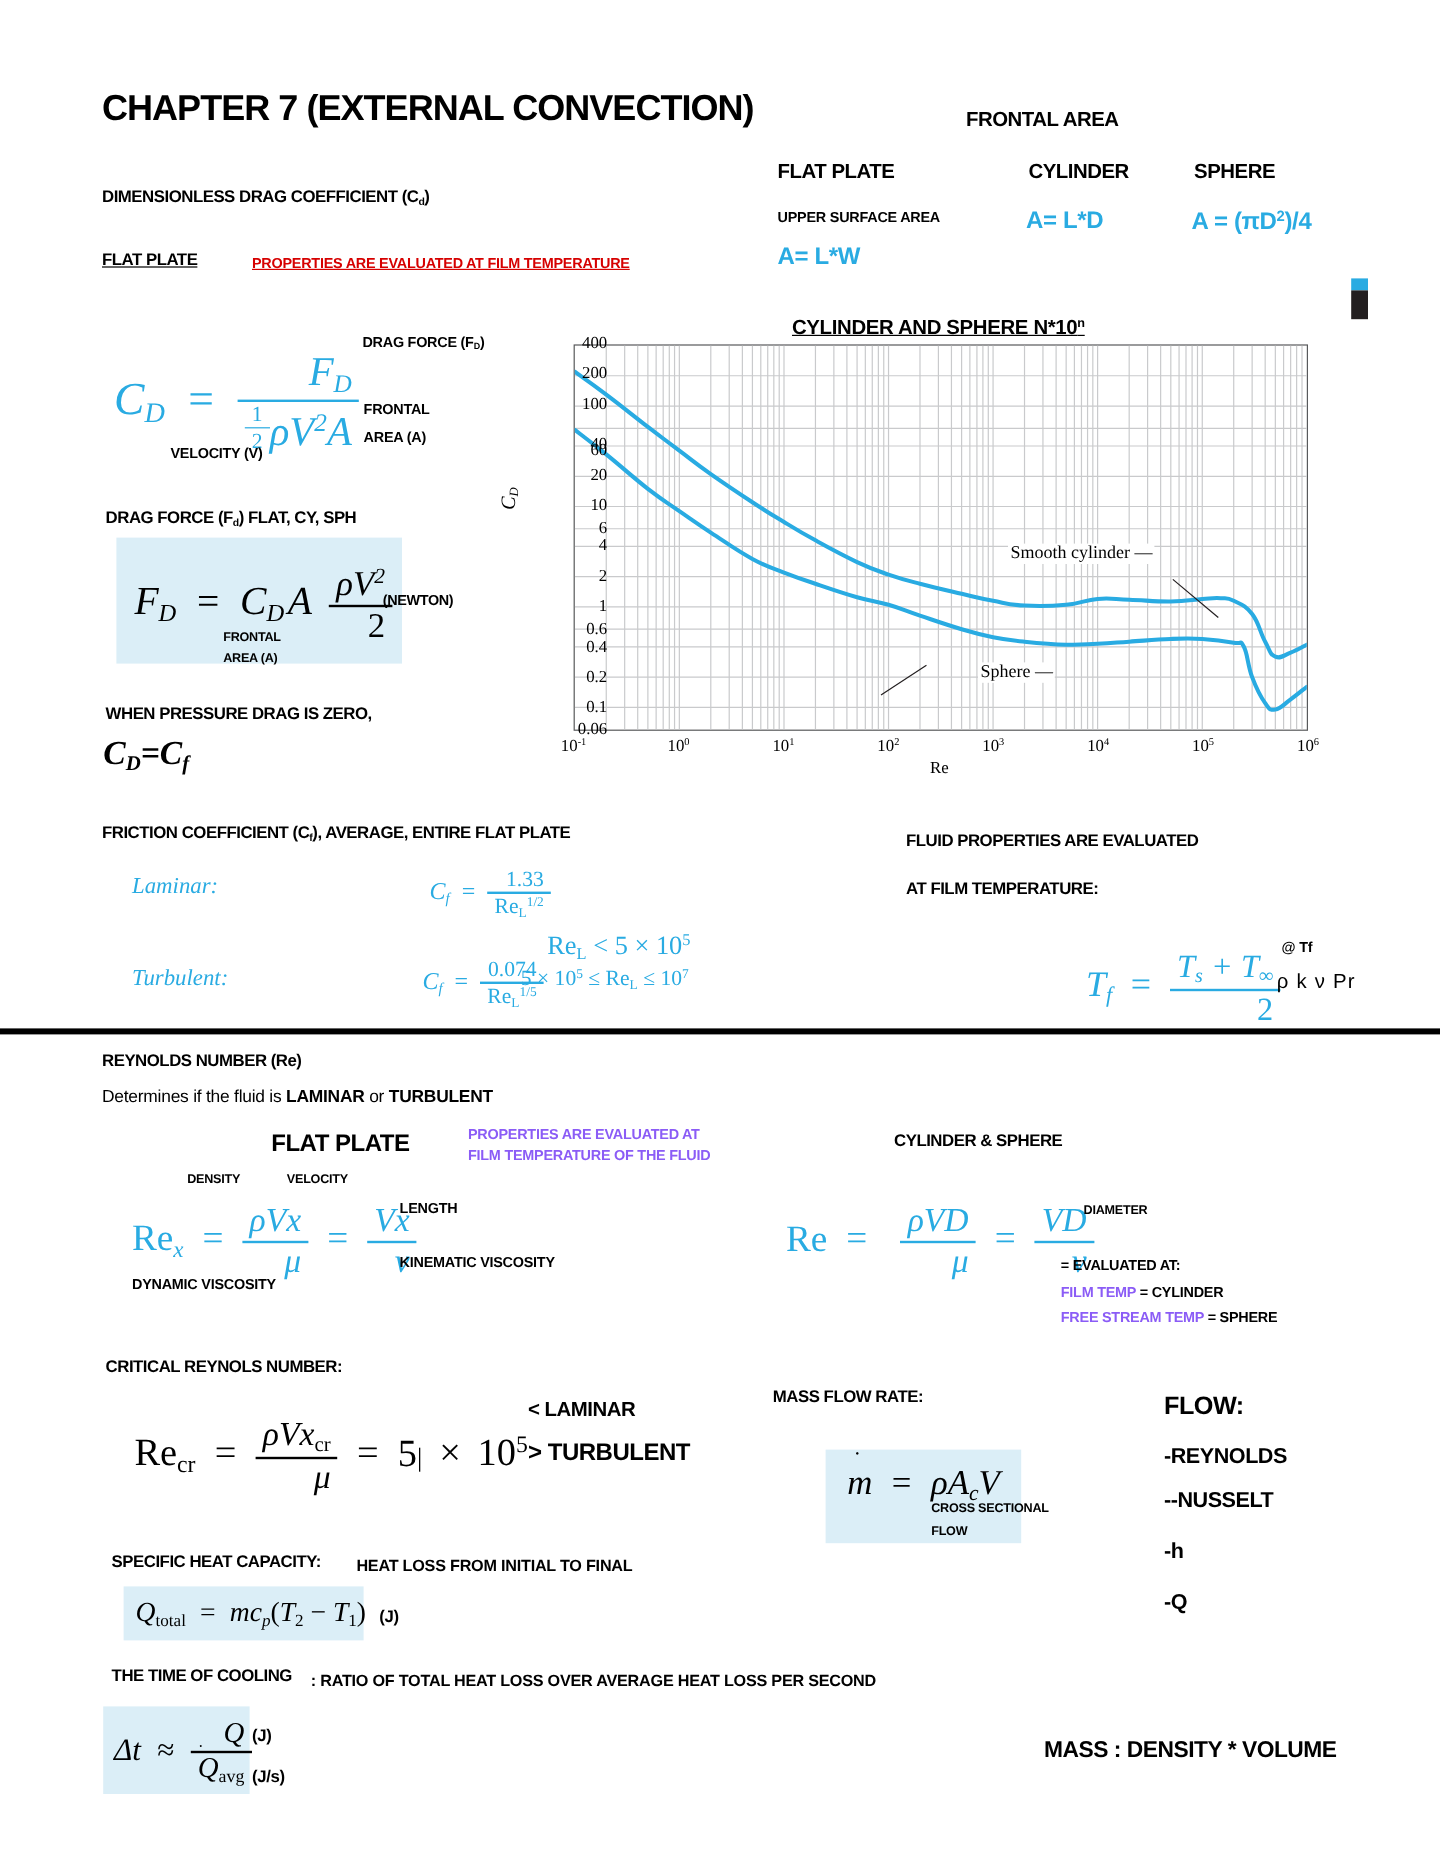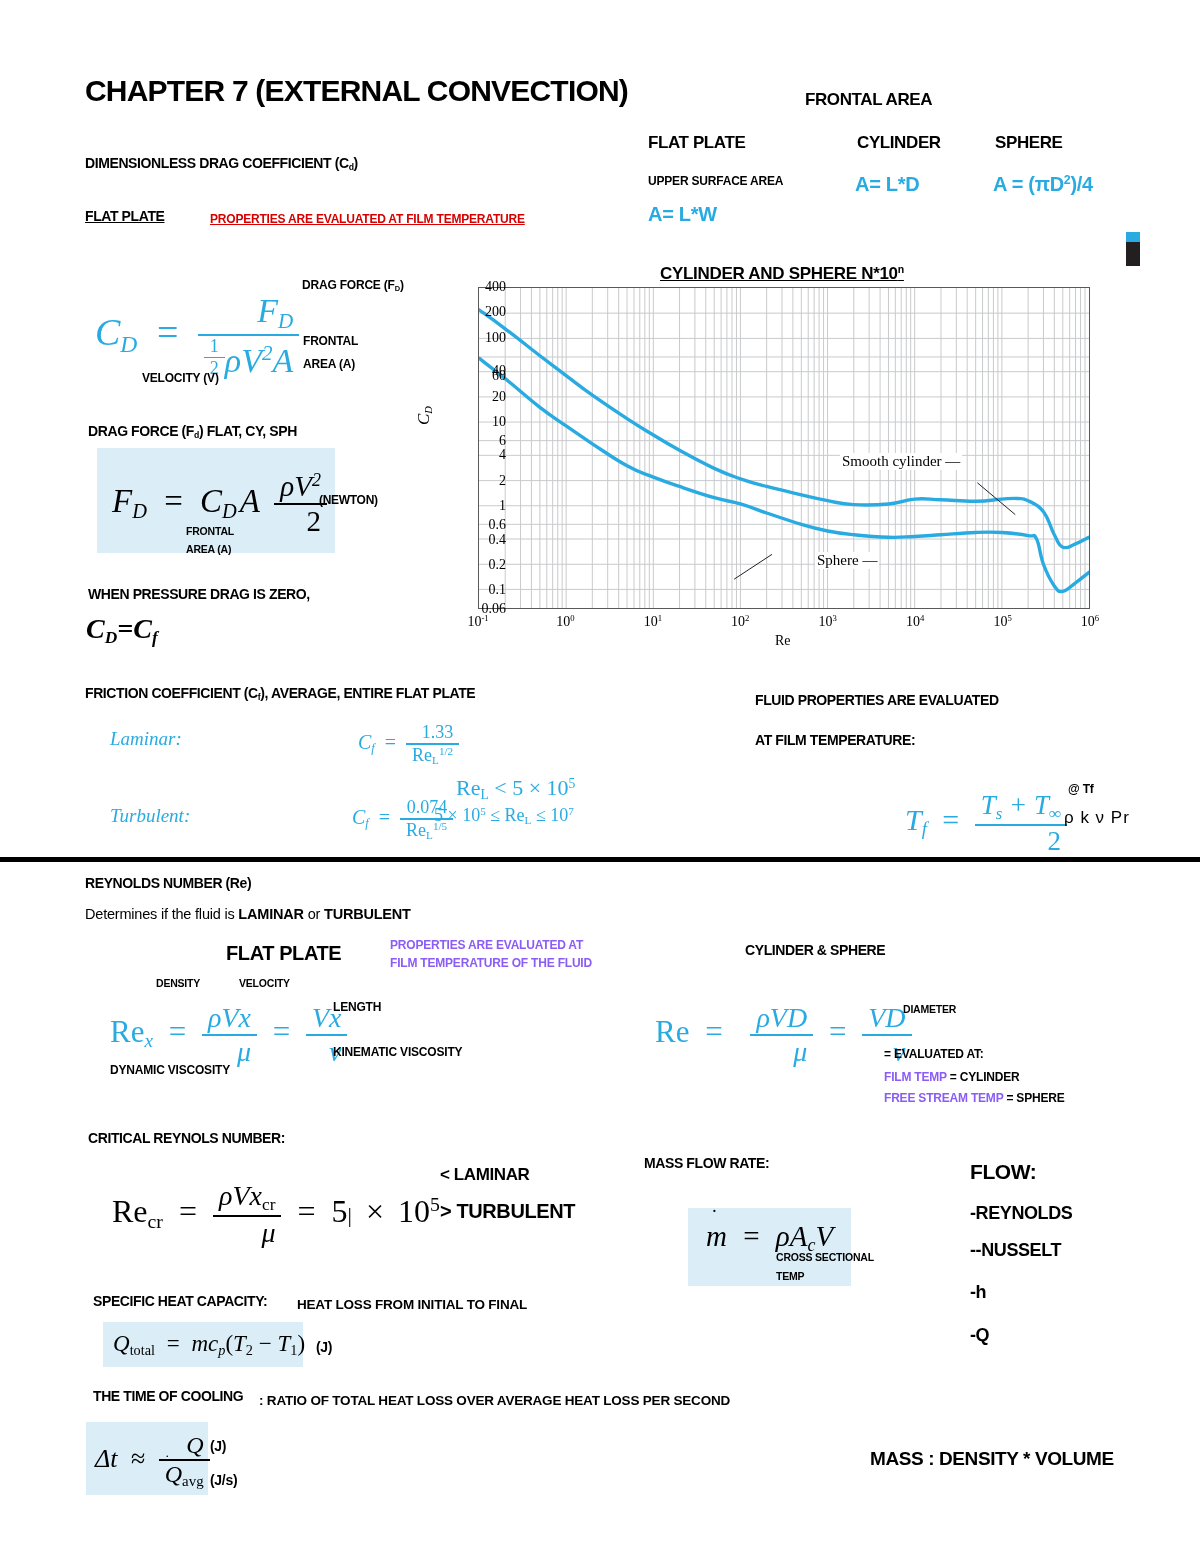--- a/index.html
+++ b/index.html
@@ -346,21 +346,21 @@
 <div class="abs hdr-sec" style="left:440px;top:1200px;font-size:20px;">&gt; TURBULENT</div>
 
 <div class="abs hdr-sec" style="left:644px;top:1155px;">MASS FLOW RATE:</div>
 <div class="abs hl" style="left:688px;top:1208px;width:163px;height:78px;"></div>
 <div class="abs math" style="left:706px;top:1220px;font-size:29px;">
   <span class="ital" style="position:relative;"><span>m</span><span style="position:absolute;left:5px;top:-14px;font-size:20px;font-style:normal;">˙</span></span>
   <span style="margin:0 9px;">=</span>
   <span class="ital"><span>ρA</span><sub>c</sub><span>V</span></span>
 </div>
 <div class="abs hdr-xxs" style="left:776px;top:1251px;">CROSS SECTIONAL</div>
-<div class="abs hdr-xxs" style="left:776px;top:1270px;">TEMP</div>
+<div class="abs hdr-xxs" style="left:776px;top:1270px;">FLOW</div>
 
 <div class="abs hdr-sec" style="left:970px;top:1160px;font-size:21px;">FLOW:</div>
 <div class="abs hdr-sec" style="left:970px;top:1203px;font-size:18px;">-REYNOLDS</div>
 <div class="abs hdr-sec" style="left:970px;top:1240px;font-size:18px;">--NUSSELT</div>
 <div class="abs hdr-sec" style="left:970px;top:1282px;font-size:18px;">-h</div>
 <div class="abs hdr-sec" style="left:970px;top:1325px;font-size:18px;">-Q</div>
 
 <div class="abs hdr-sec" style="left:93px;top:1293px;">SPECIFIC HEAT CAPACITY:</div>
 <div class="abs hdr-xs" style="left:297px;top:1297px;font-size:13.5px;">HEAT LOSS FROM INITIAL TO FINAL</div>
 <div class="abs hl" style="left:103px;top:1322px;width:200px;height:45px;"></div>

